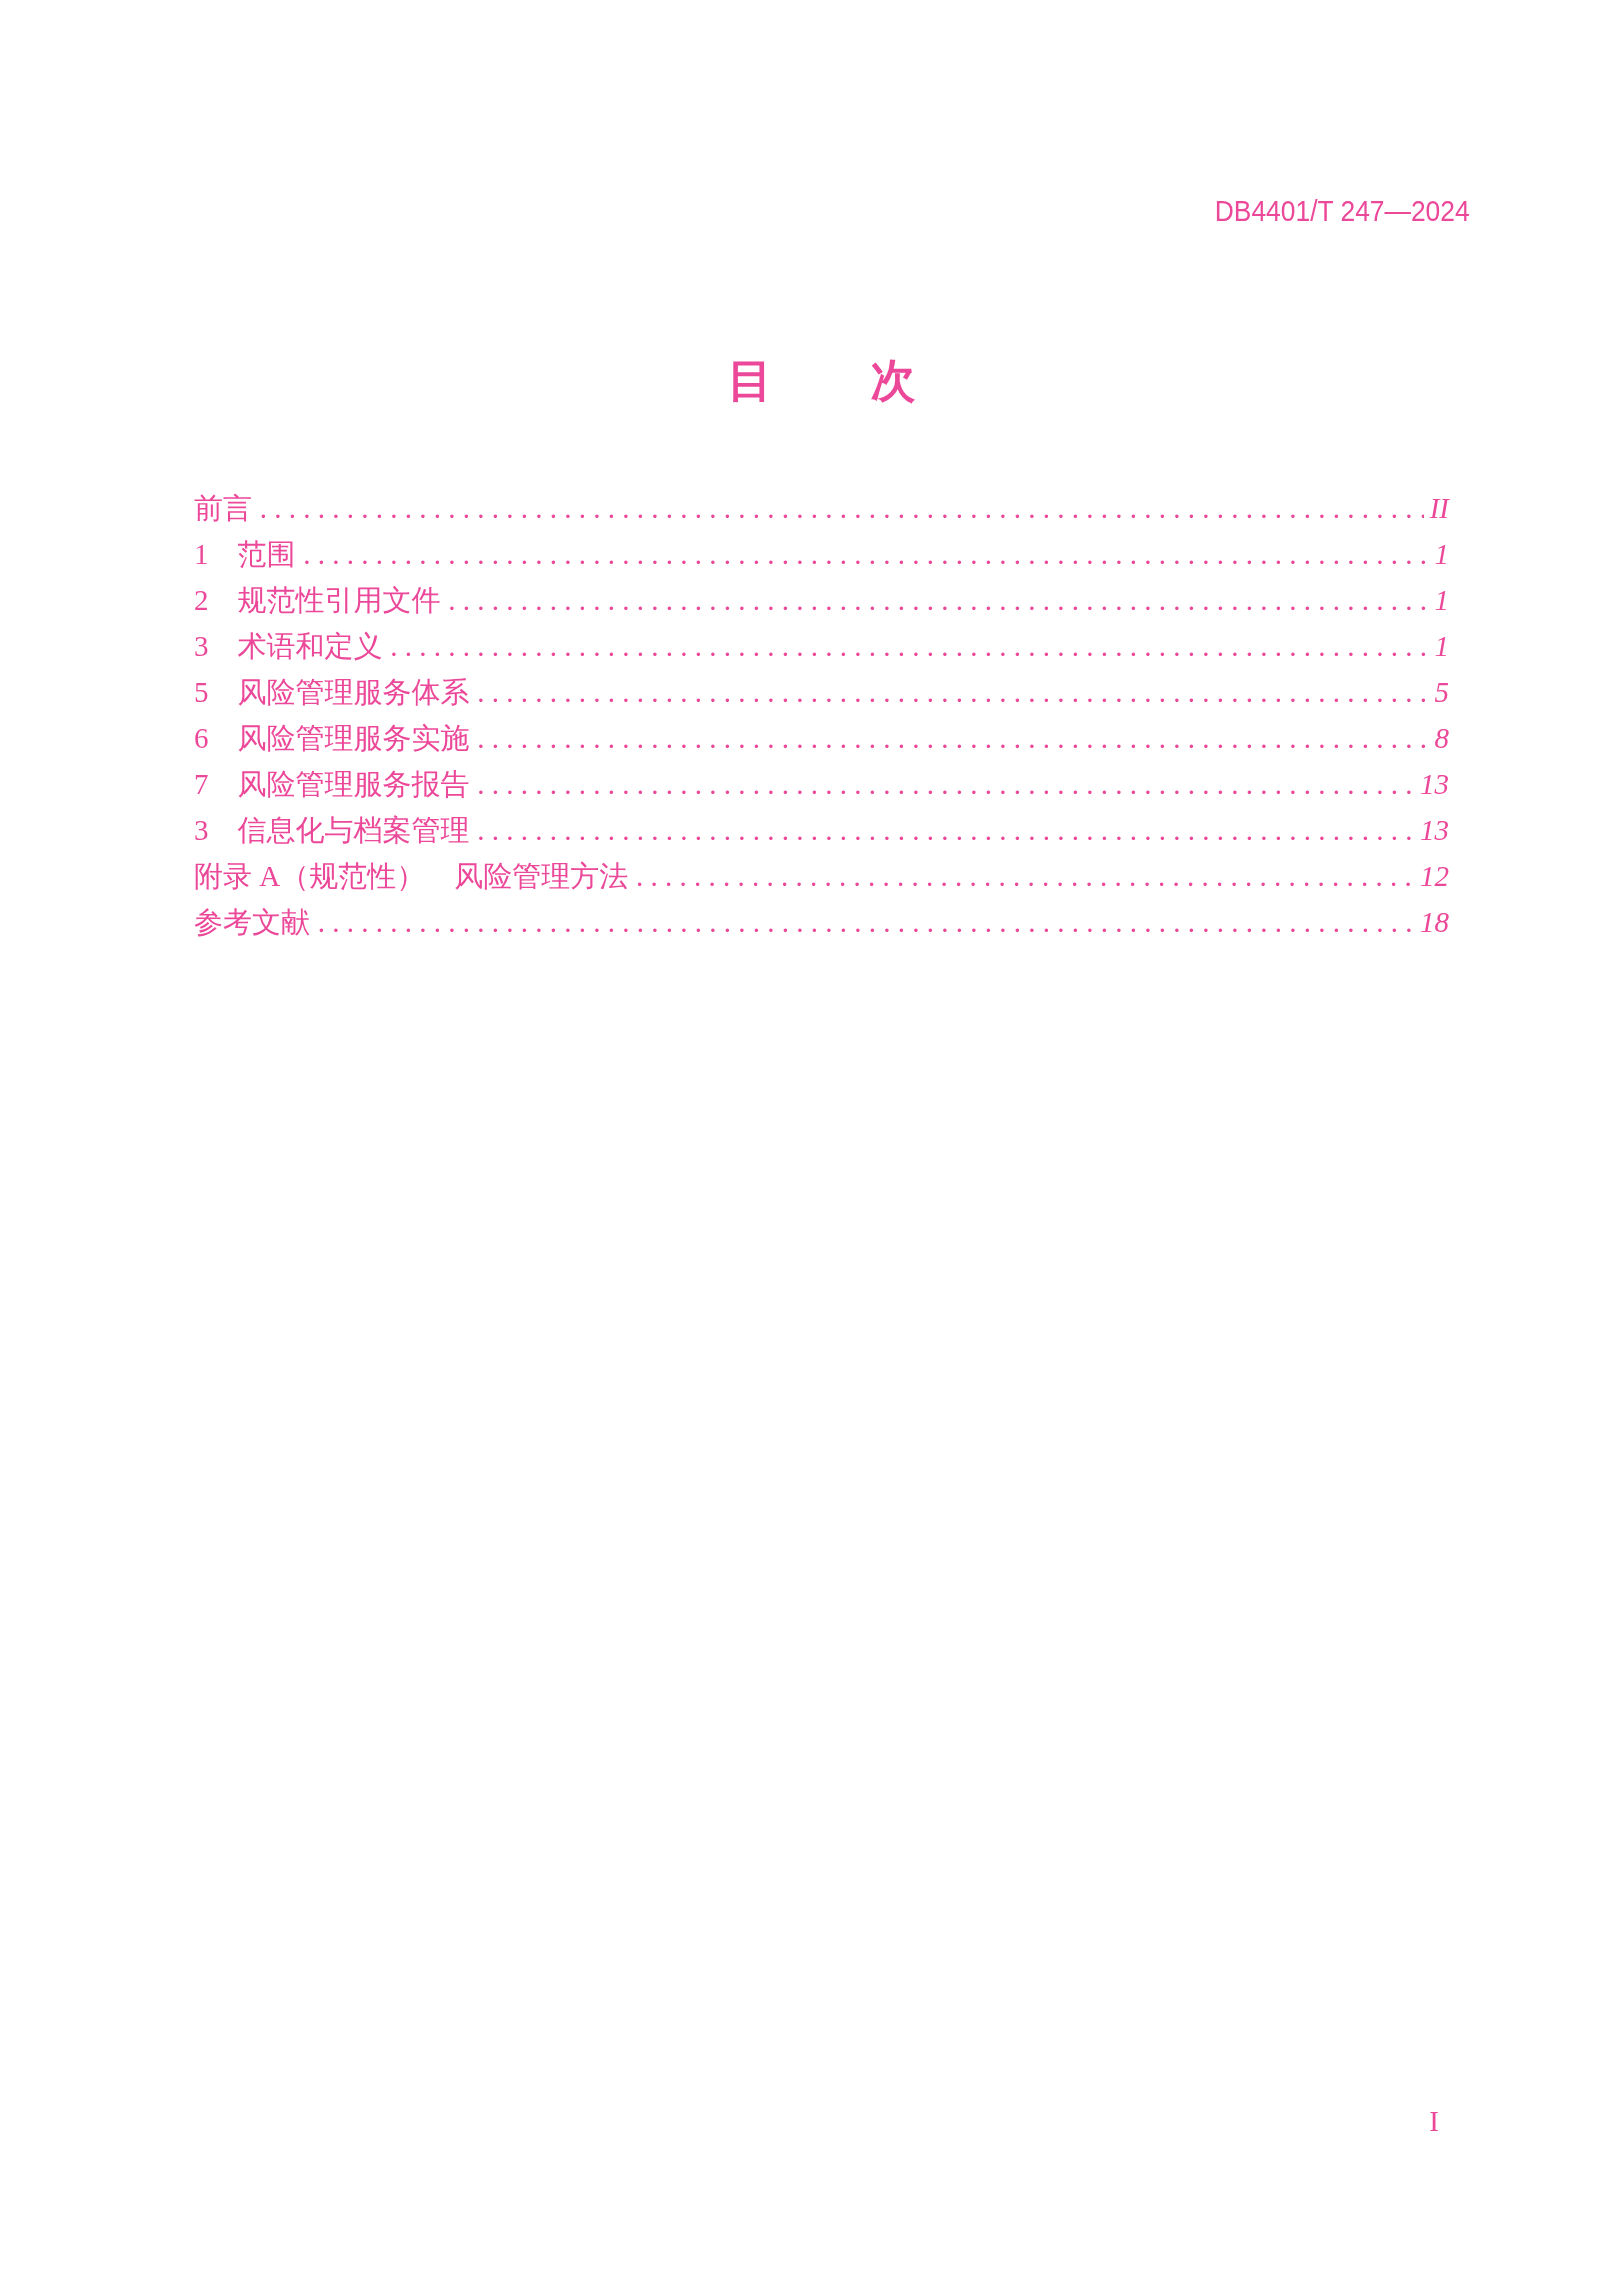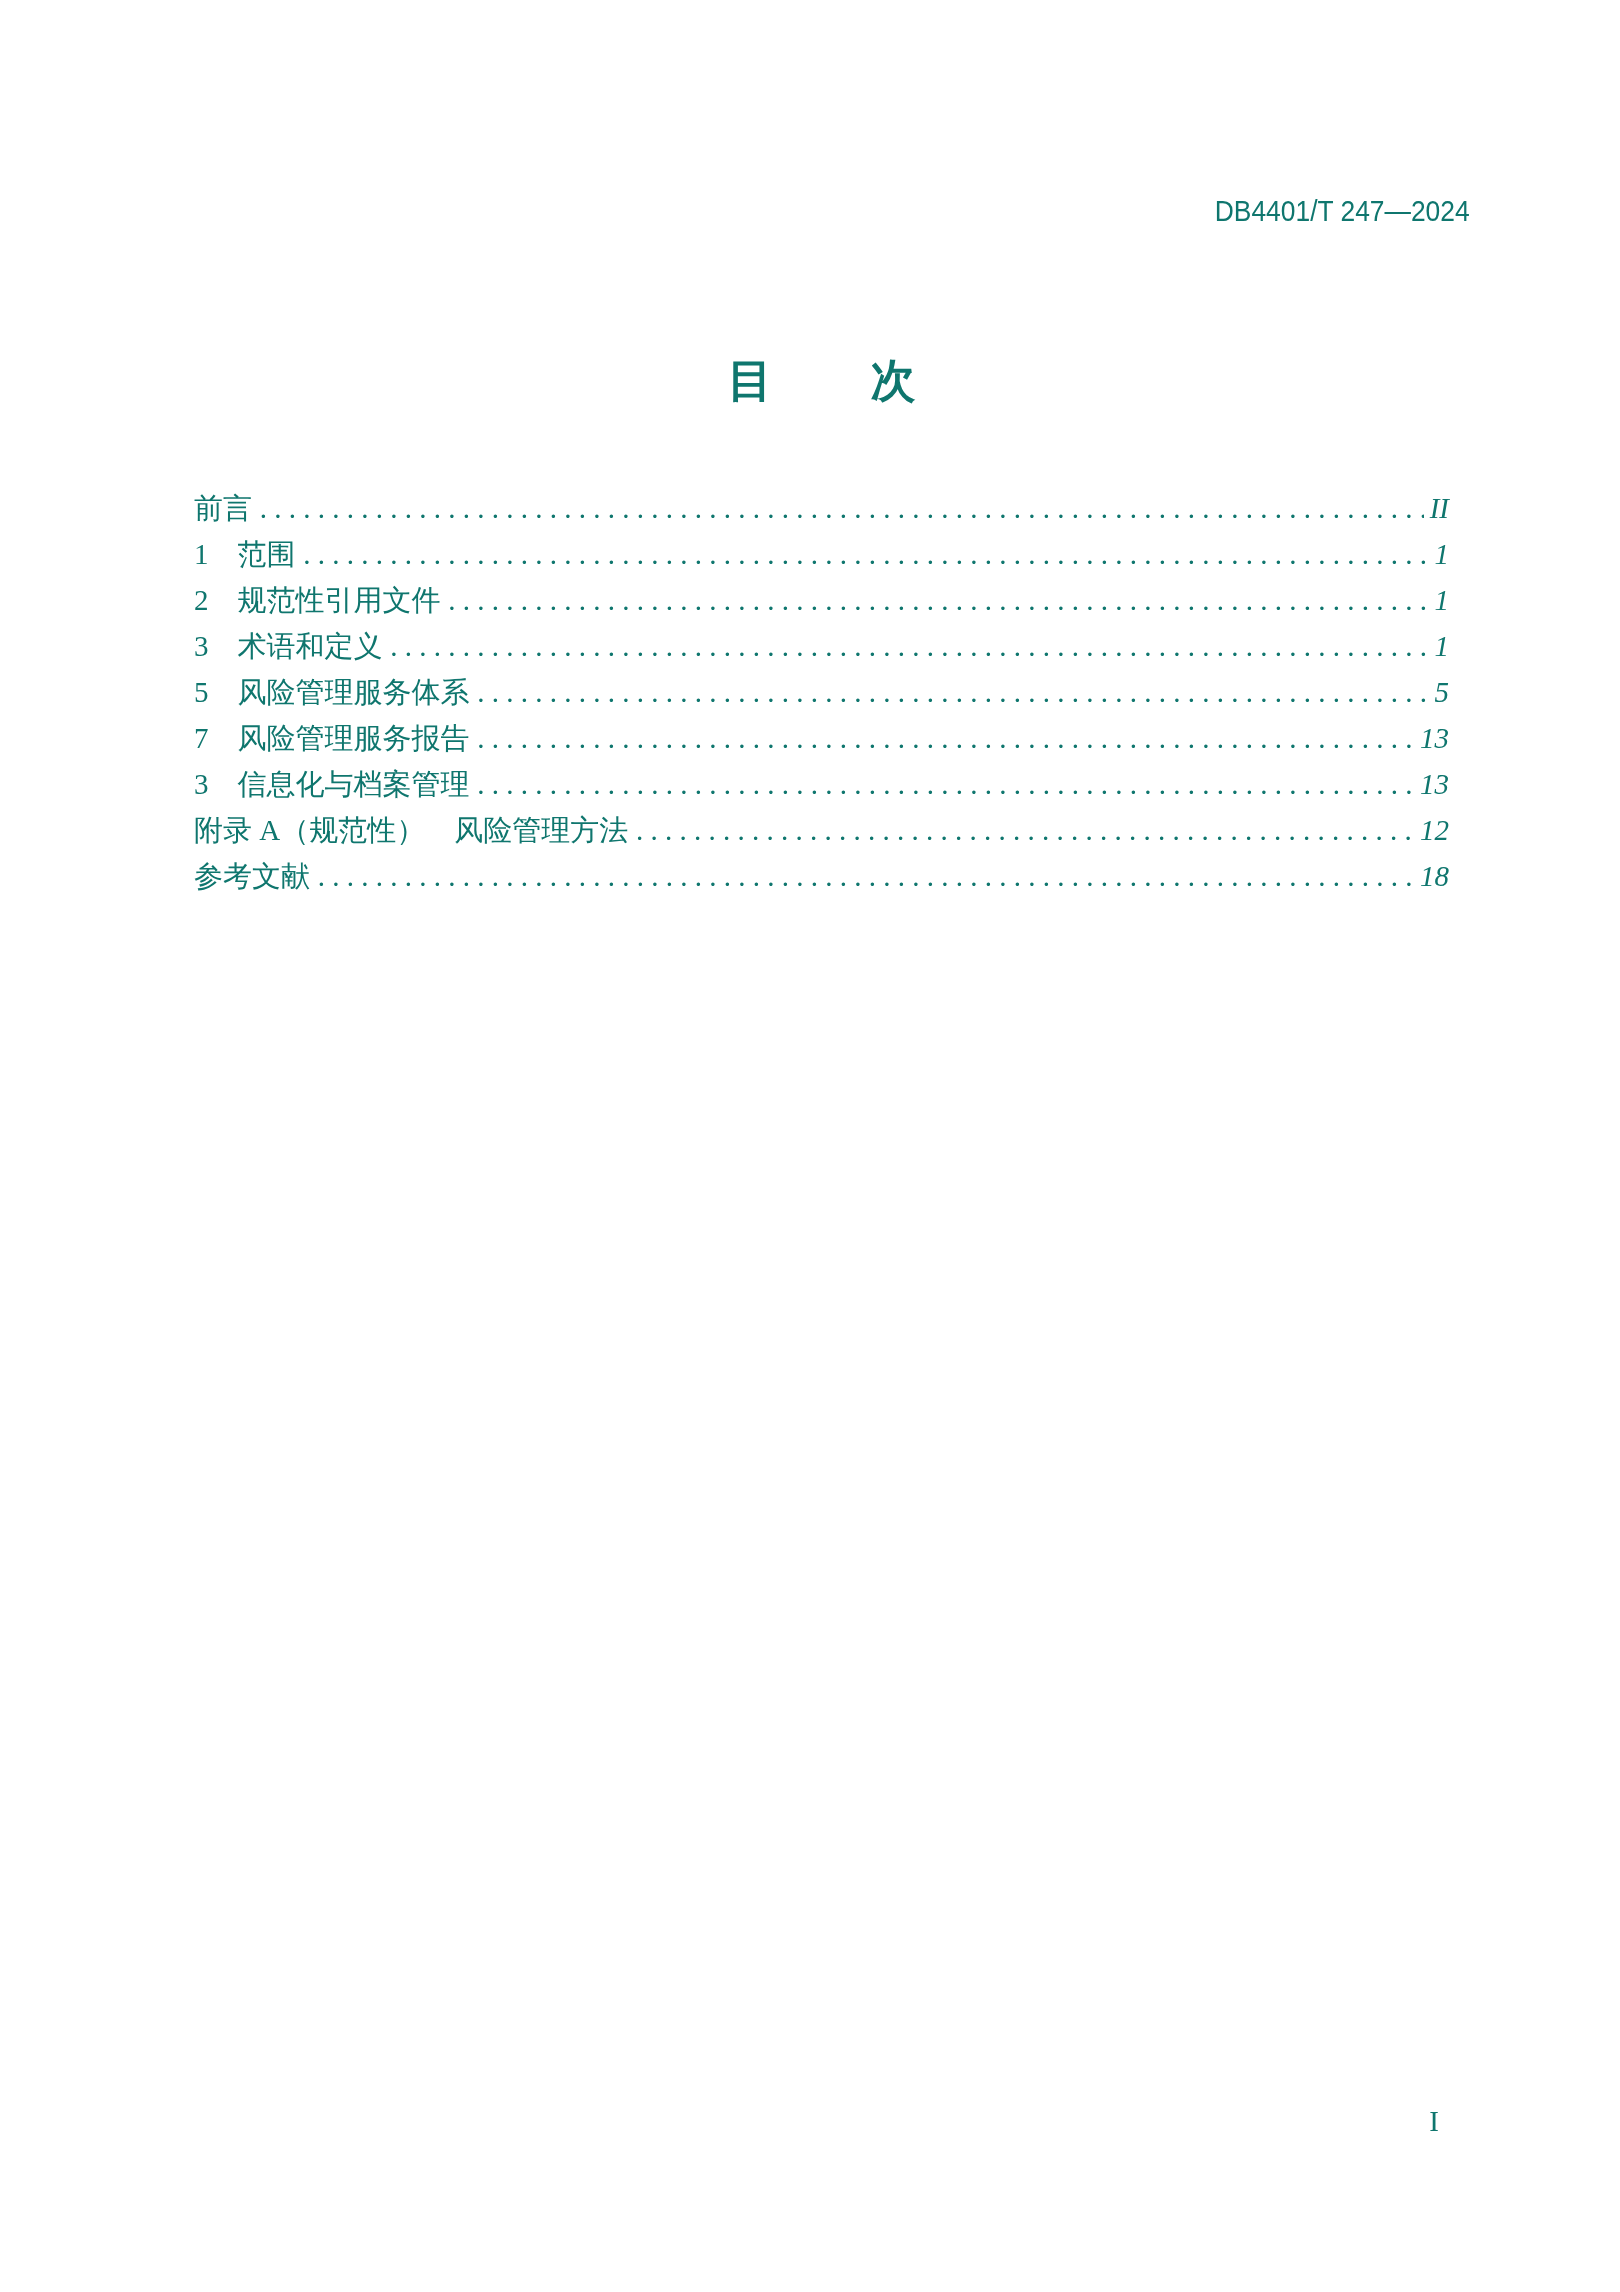--- a/index.html
+++ b/index.html
@@ -5,21 +5,21 @@
   html, body {
     margin: 0;
     padding: 0;
     background: #ffffff;
   }
   .page {
     position: relative;
     width: 1620px;
     height: 2293px;
     background: #ffffff;
-    color: #0f766e;
+    color: #ec4899;
     font-family: "Liberation Serif", serif;
     overflow: hidden;
   }
   .doc-number {
     position: absolute;
     top: 194px;
     right: 150px;
     font-family: "Liberation Sans", sans-serif;
     font-size: 30px;
     line-height: 33px;
@@ -119,20 +119,25 @@
       <span class="toc-page">1</span>
     </div>
 
 
     <div class="toc-row">
       <span class="toc-text">5　风险管理服务体系</span>
       <span class="leader"></span>
       <span class="toc-page">5</span>
     </div>
 
+    <div class="toc-row">
+      <span class="toc-text">6　风险管理服务实施</span>
+      <span class="leader"></span>
+      <span class="toc-page">8</span>
+    </div>
 
     <div class="toc-row">
       <span class="toc-text">7　风险管理服务报告</span>
       <span class="leader"></span>
       <span class="toc-page">13</span>
     </div>
 
     <div class="toc-row">
       <span class="toc-text">3　信息化与档案管理</span>
       <span class="leader"></span>

